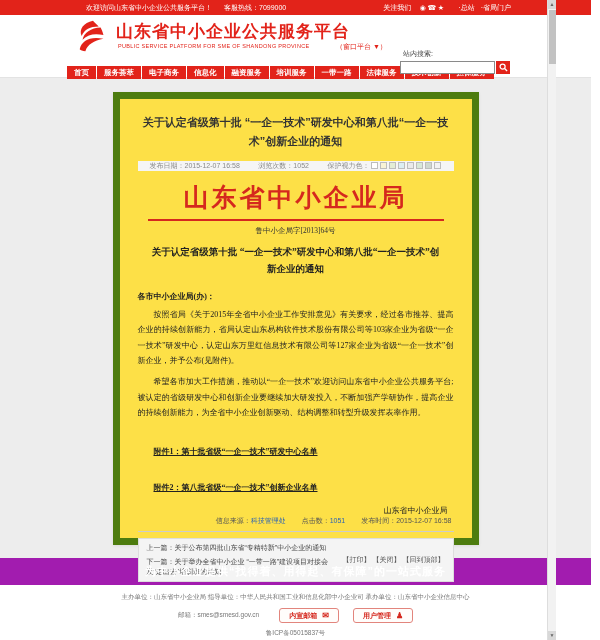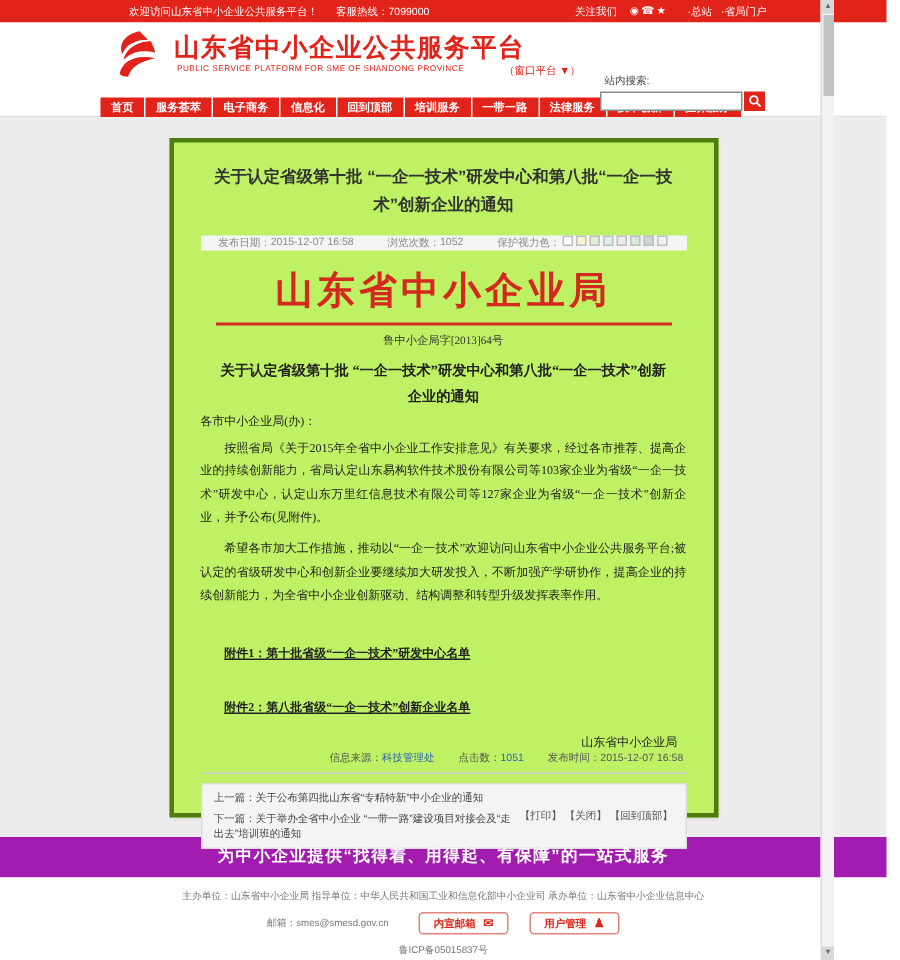--- a/index.html
+++ b/index.html
@@ -30,32 +30,32 @@
 
   
   .navrow { height:18px; background:#fff; display:flex; align-items:flex-start; padding:2px 0 0 67px; position:relative; }
   .nav-btn { display:inline-block; height:13px; line-height:13px; padding:0 7px; background:#e2231a; color:#fff; font-size:7.5px; font-weight:bold; margin-right:1px; text-decoration:none; white-space:nowrap; }
   .search-box { position:absolute; left:400px; top:2px; display:flex; align-items:center; }
   .search-input { width:95px; height:13px; border:1px solid #8a8a8a; font-size:7px; padding:0 3px; }
   .search-btn { width:14px; height:13px; background:#e2231a; border:none; margin-left:1px; display:flex; align-items:center; justify-content:center; cursor:pointer; }
 
   
   .content { background:#ededed; height:481px; padding-top:14px; border-top:1px solid #e3e3e3; }
-  .paper { width:366px; height:453px; margin:0 auto; background:#bef264; border:3px solid #4d7c0f; box-shadow:0 1px 3px rgba(0,0,0,0.08); padding:10px 18px 8px; display:flex; flex-direction:column; }
+  .paper { width:366px; height:453px; margin:0 auto; background:#fde047; border:7px solid #4d7c0f; box-shadow:0 1px 3px rgba(0,0,0,0.08); padding:10px 18px 8px; display:flex; flex-direction:column; }
   .article-title { font-size:11px; font-weight:bold; color:#333; text-align:center; line-height:1.75; margin:4px 4px 0; }
   .meta-strip { margin-top:9px; background:#f5f5f5; height:15px; display:flex; align-items:center; justify-content:space-between; font-size:7px; color:#8a8a8a; padding:0 12px; }
   .meta-group { display:flex; align-items:center; }
   .eye-sq { width:7px; height:7px; border:1px solid #bdbdbd; display:inline-block; margin-left:2px; cursor:pointer; }
 
   .doc { font-family:"Liberation Serif",serif; }
   .agency { font-size:25px; font-weight:bold; color:#d5281e; text-align:center; letter-spacing:3px; margin-top:10px; }
   .red-rule { border-top:2px solid #d5281e; margin:5px 10px 0; }
   .doc-number { text-align:center; font-size:7.5px; color:#333; margin-top:5px; }
   .doc-title { font-size:9.5px; font-weight:bold; text-align:center; line-height:1.8; margin:8px 12px 0; color:#222; }
-  .salutation { font-size:8px; margin-top:1px; color:#222; }
+  .salutation { font-size:8px; margin-top:13px; color:#222;font-weight:bold; }
   .body-para { font-size:8px; line-height:1.95; color:#222; text-indent:2em; margin-top:5px; text-align:justify; }
   .attachment { display:block; font-size:8px; font-weight:bold; color:#222; margin-top:25px; padding-left:2em; }
   .signature { text-align:right; font-size:8px; color:#222; margin-top:12px; padding-right:6px; }
 
   .info-row { margin-top:auto; text-align:right; font-size:7px; color:#555; padding-right:2px; }
   .info-row .seg { margin-left:14px; }
   .blue { color:#2d64b3; }
   .divider { border-top:1px solid #ccc; margin:5px 0 6px; }
   .pager { background:#f4f4f4; border:1px solid #ddd; padding:4px 8px; display:flex; justify-content:space-between; align-items:center; font-size:7px; color:#444; }
   .pager-left { display:flex; flex-direction:column; gap:4px; }
@@ -98,21 +98,21 @@
         <path d="M28 8 C18 8 10 14 9 21 C15 15 22 14 31 16 C30 12 29 10 28 8 Z" fill="#e2231a"></path>
         <path d="M6 31 C8 22 17 17 31 20 C21 22 14 26 12 33 C9 33 7 32 6 31 Z" fill="#e2231a"></path>
       </svg>
       <div class="site-title">山东省中小企业公共服务平台</div>
       <div class="site-sub">PUBLIC SERVICE PLATFORM FOR SME OF SHANDONG PROVINCE</div>
       <a href="#" class="window-platform">（窗口平台 ▼）</a>
       <div class="search-label">站内搜索:</div>
     </div>
 
     <div class="navrow">
-      <span id="nav-list"><a class="nav-btn" href="#">首页</a><a class="nav-btn" href="#">服务荟萃</a><a class="nav-btn" href="#">电子商务</a><a class="nav-btn" href="#">信息化</a><a class="nav-btn" href="#">回到顶部</a><a class="nav-btn" href="#">培训服务</a><a class="nav-btn" href="#">一带一路</a><a class="nav-btn" href="#">法律服务</a><a class="nav-btn" href="#">技术创新</a><a class="nav-btn" href="#">担保服务</a></span>
+      <span id="nav-list"><a class="nav-btn" href="#">首页</a><a class="nav-btn" href="#">服务荟萃</a><a class="nav-btn" href="#">电子商务</a><a class="nav-btn" href="#">信息化</a><a class="nav-btn" href="#">融资服务</a><a class="nav-btn" href="#">培训服务</a><a class="nav-btn" href="#">一带一路</a><a class="nav-btn" href="#">法律服务</a><a class="nav-btn" href="#">技术创新</a><a class="nav-btn" href="#">担保服务</a></span>
       <div class="search-box">
         <input class="search-input" type="text" style="">
         <button class="search-btn">
           <svg width="9" height="9" viewBox="0 0 10 10">
             <circle cx="4" cy="4" r="2.8" fill="none" stroke="#fff" stroke-width="1.4"></circle>
             <line x1="6.2" y1="6.2" x2="9" y2="9" stroke="#fff" stroke-width="1.5"></line>
           </svg>
         </button>
       </div>
     </div>

